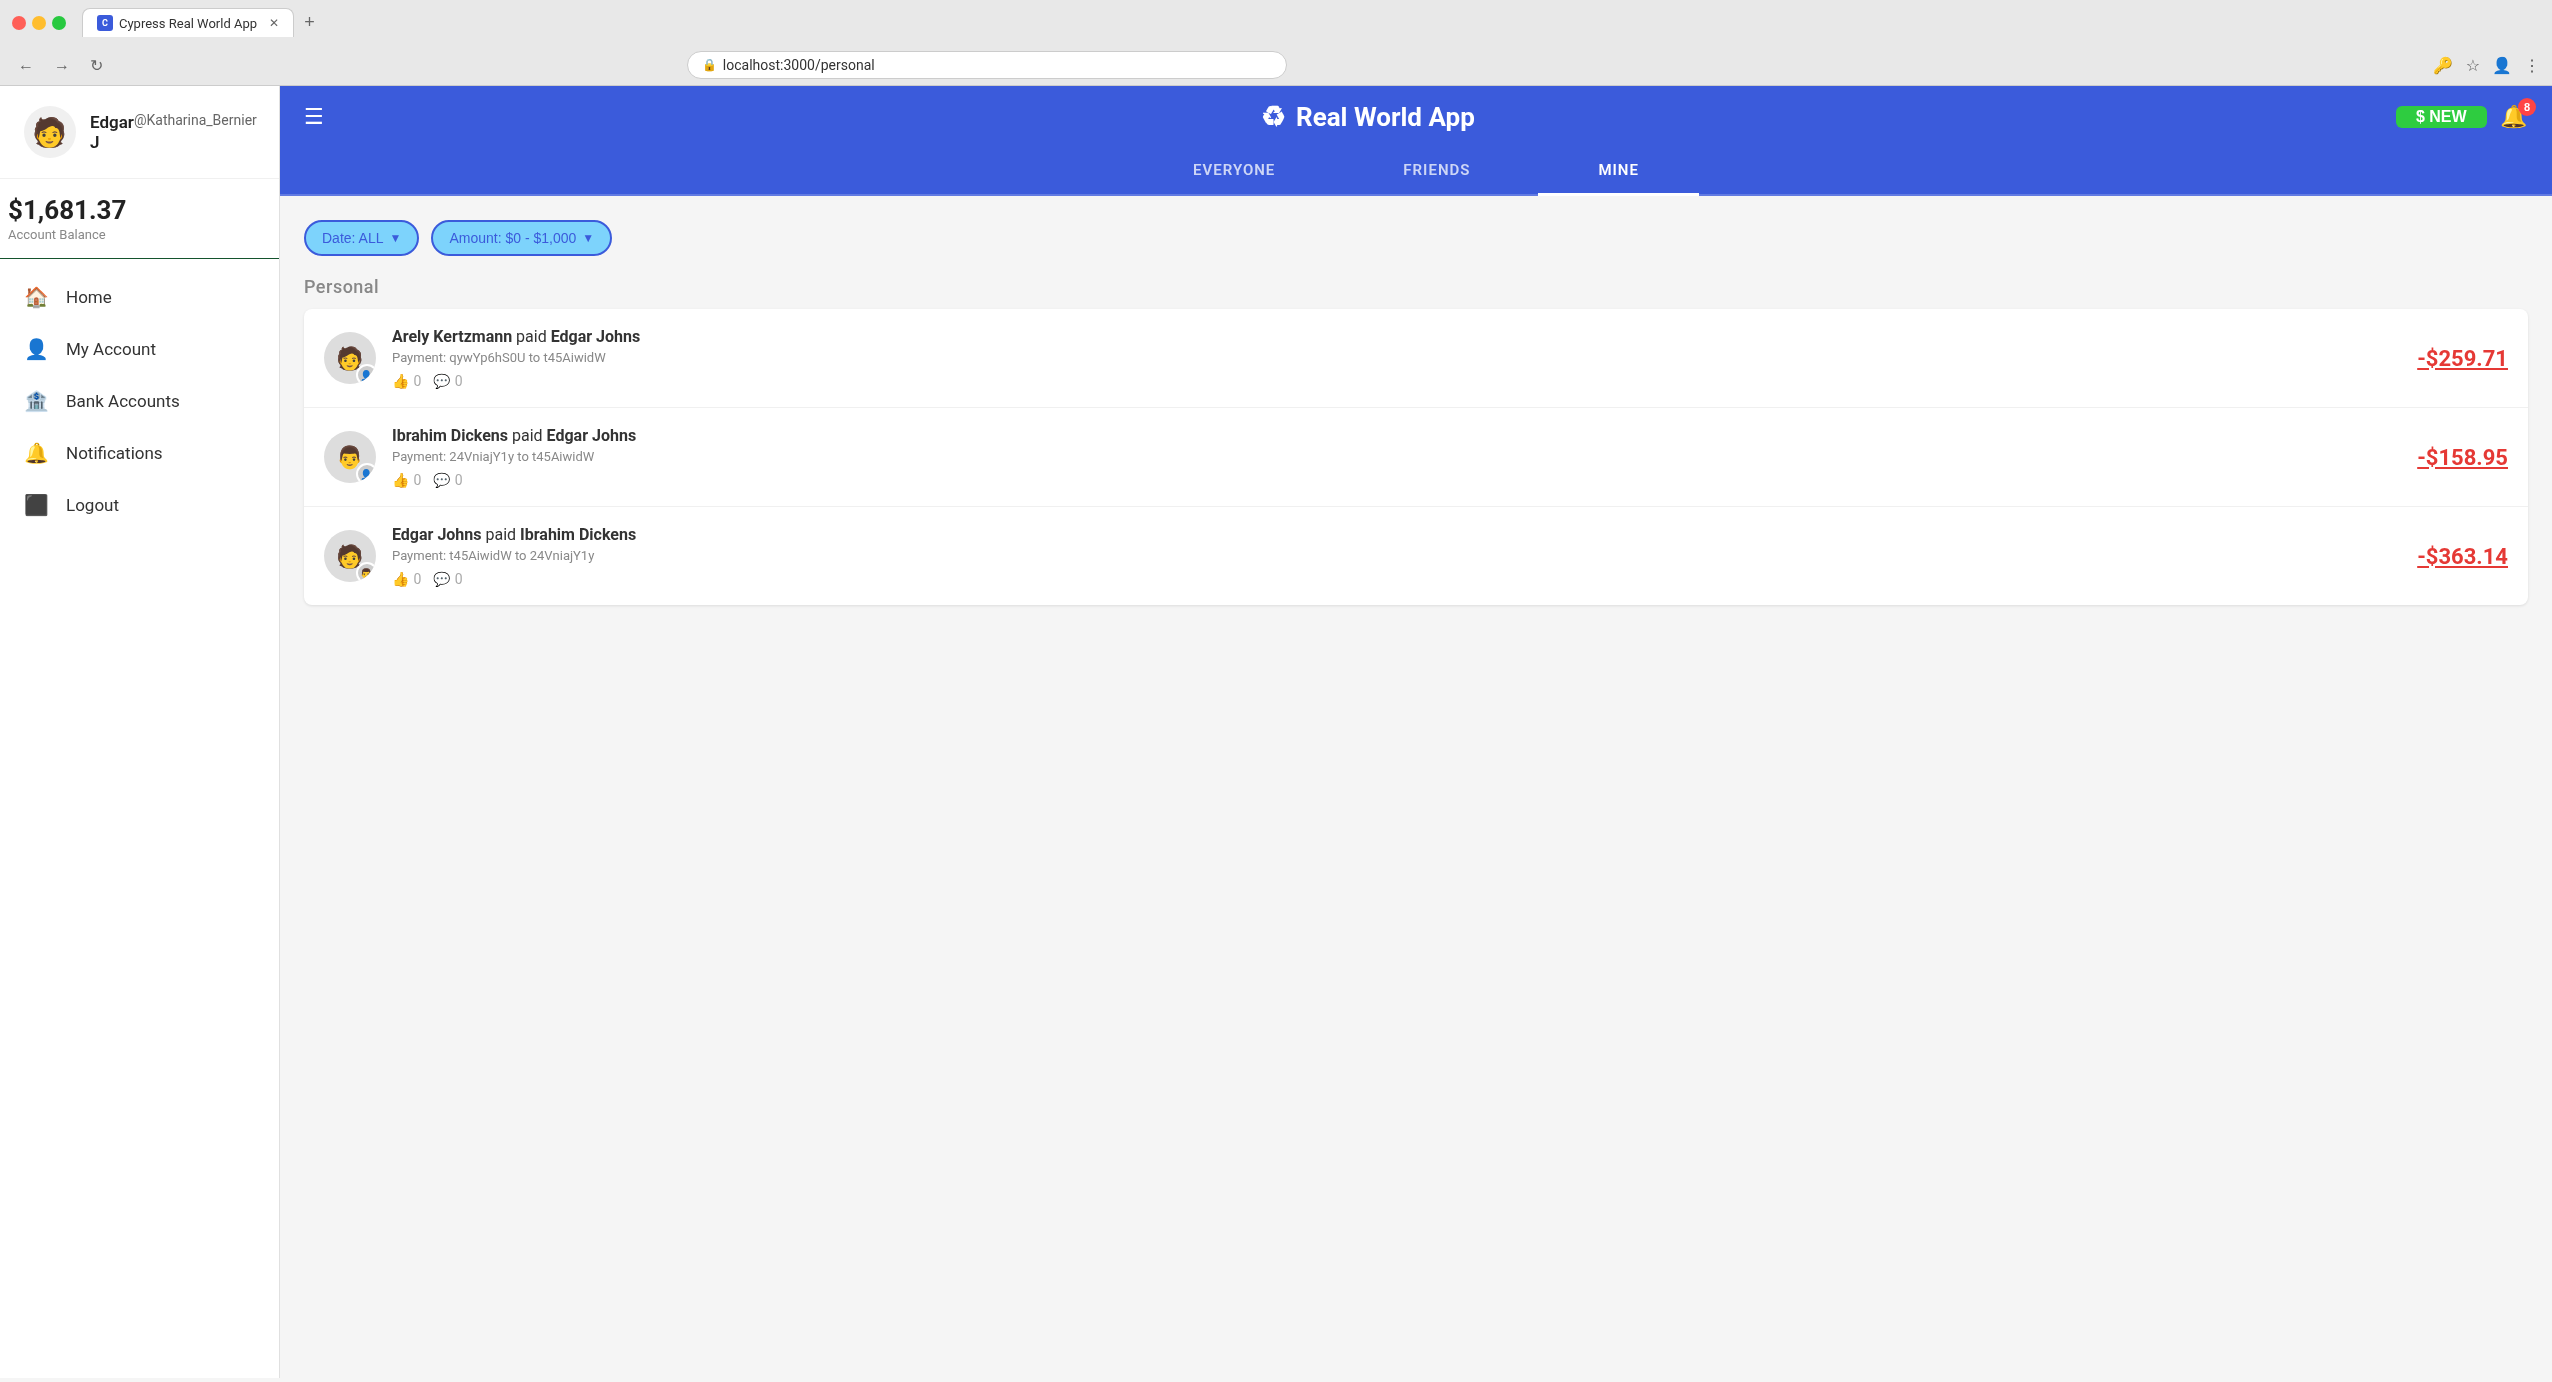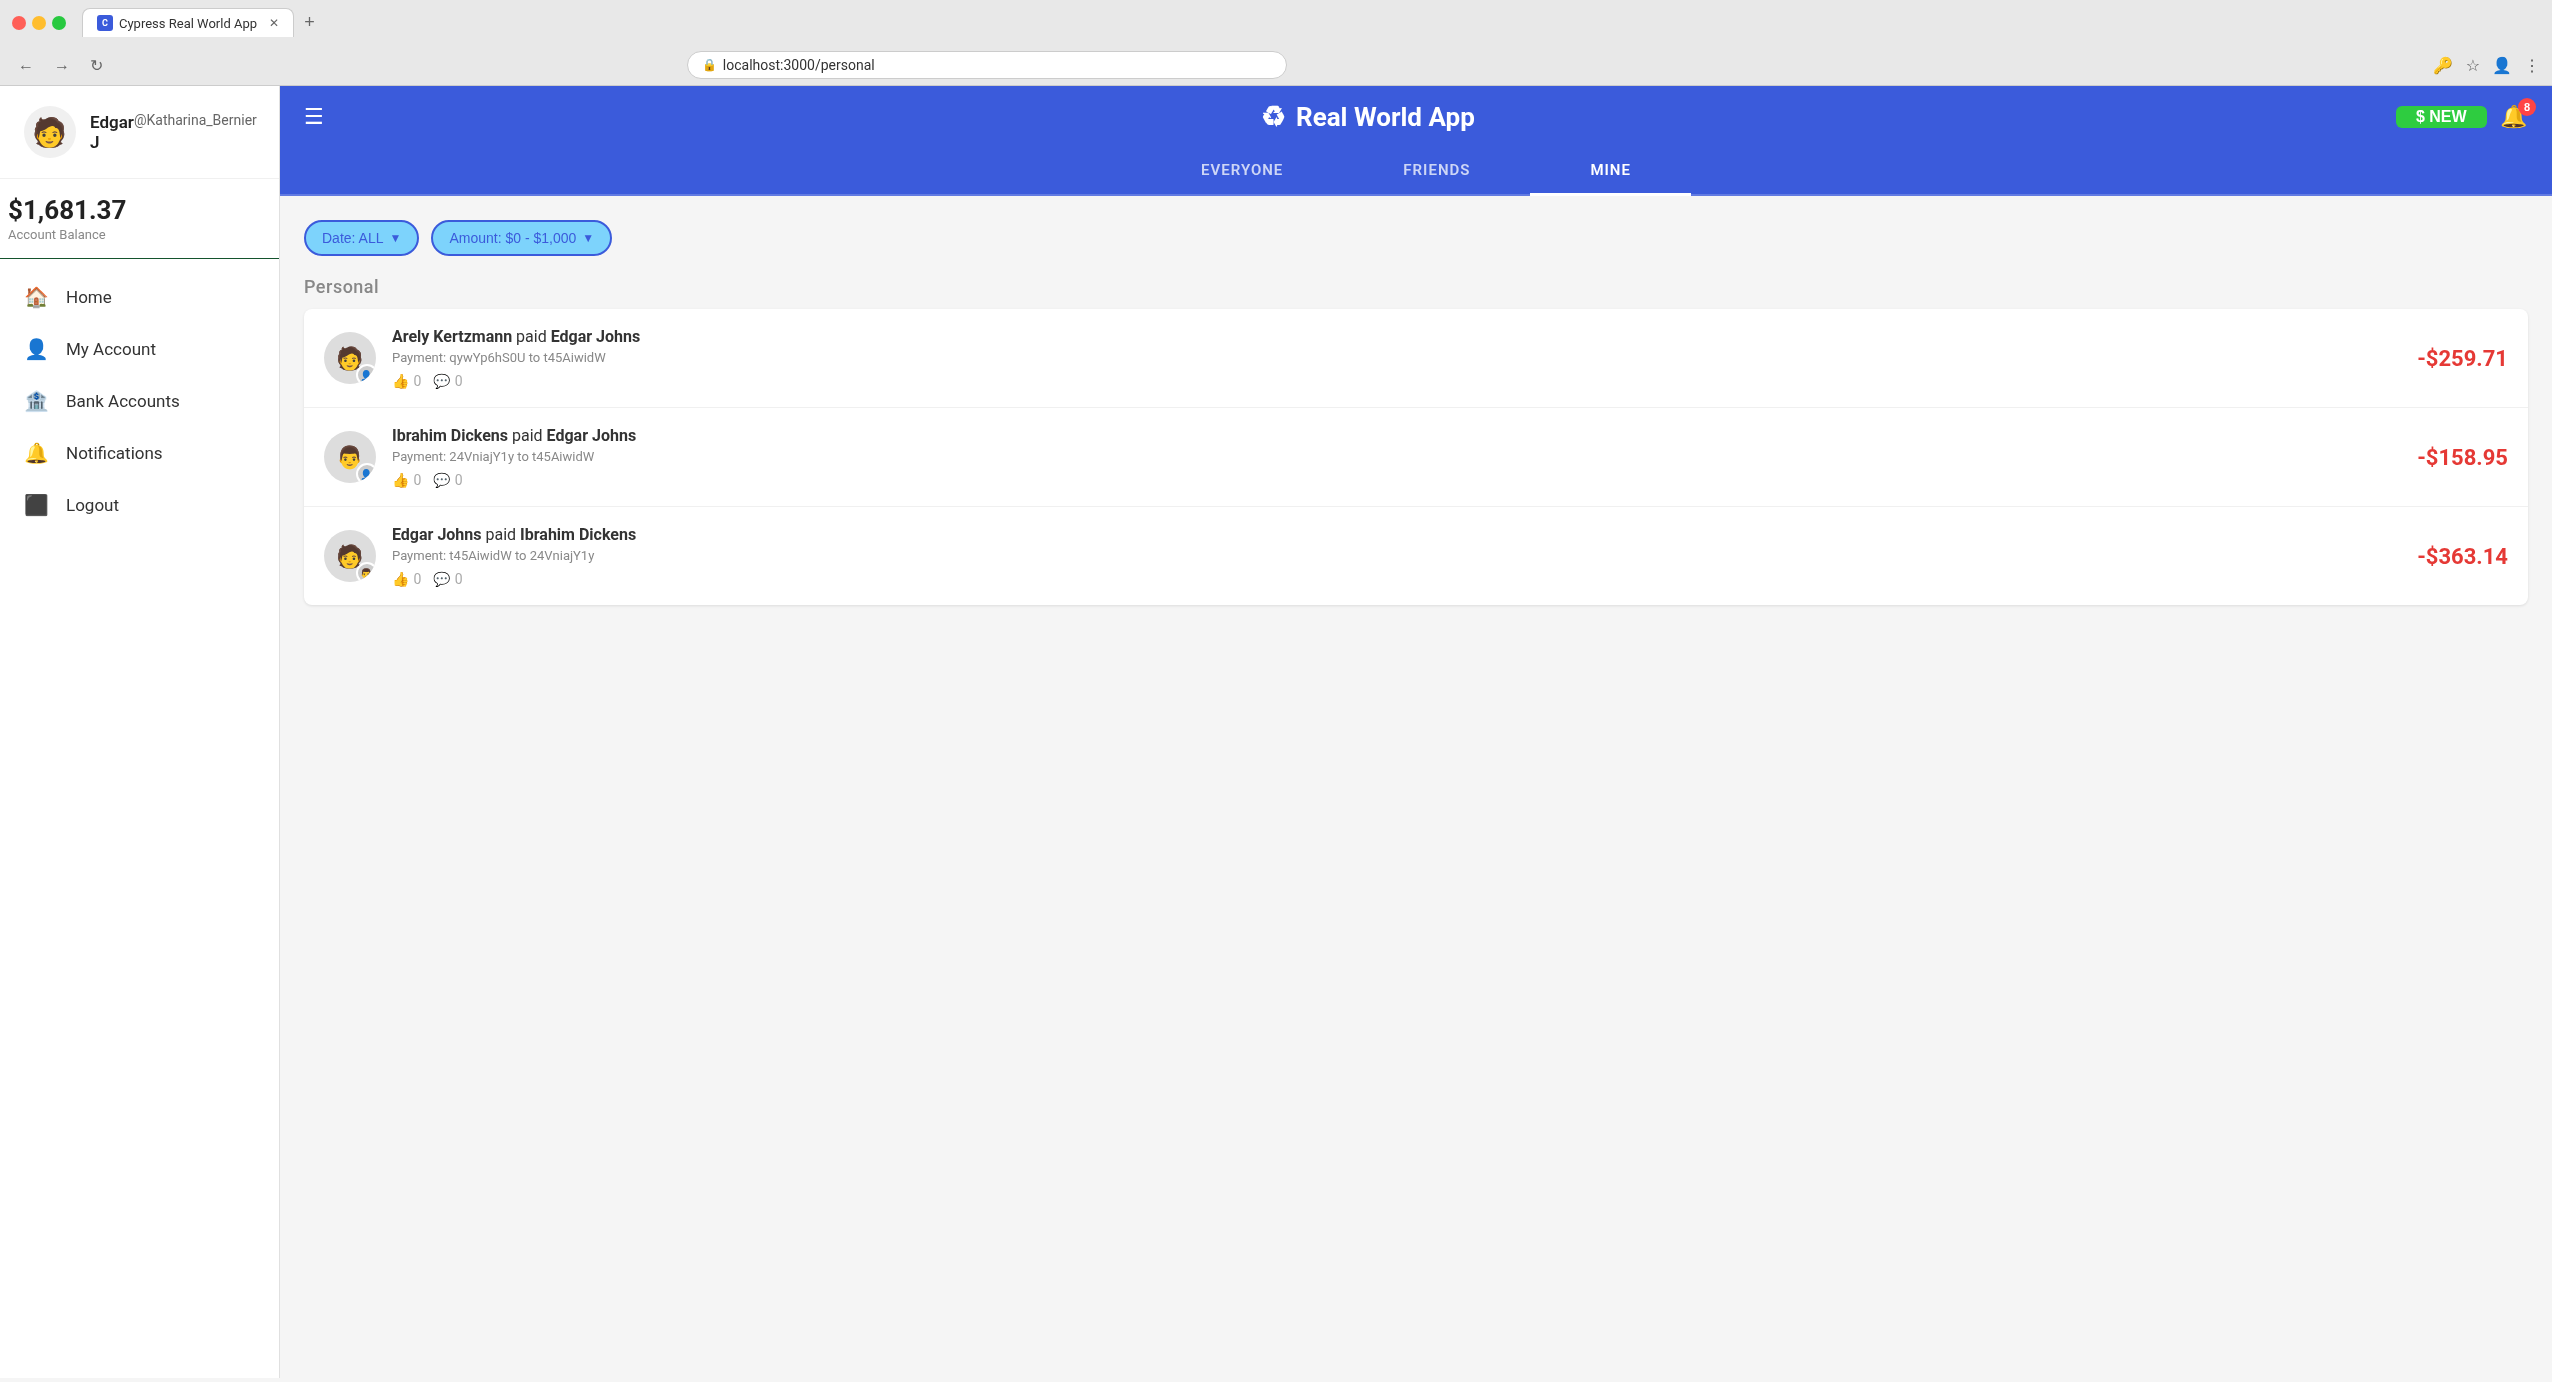--- a/index.html
+++ b/index.html
@@ -154,21 +154,21 @@
       position: absolute; top: -6px; right: -8px;
       background: #ff4444; color: white; border-radius: 50%;
       width: 18px; height: 18px; font-size: 11px;
       display: flex; align-items: center; justify-content: center;
       font-weight: 700;
     }
 
     
     .app-tabs {
       background: #3b5bdb;
-      display: flex; justify-content: center; gap: 0;
+      display: flex; justify-content: center; gap: 8px;
       border-bottom: 2px solid rgba(255,255,255,0.2);
     }
     .tab {
       color: rgba(255,255,255,0.75); font-size: 15px; font-weight: 600;
       padding: 14px 60px; cursor: pointer; letter-spacing: 1px;
       border-bottom: 3px solid transparent; margin-bottom: -2px;
     }
     .tab.active { color: white; border-bottom-color: white; }
 
     
@@ -218,21 +218,21 @@
     }
 
     .tx-info { flex: 1; }
     .tx-title { font-size: 16px; color: #333; margin-bottom: 4px; }
     .tx-title .sender { font-weight: 700; }
     .tx-title .recipient { font-weight: 700; }
     .tx-subtitle { font-size: 13px; color: #888; margin-bottom: 8px; }
     .tx-actions { display: flex; gap: 12px; align-items: center; }
     .tx-action { display: flex; align-items: center; gap: 4px; color: #aaa; font-size: 14px; cursor: pointer; }
 
-    .tx-amount { font-size: 22px; font-weight: 700; color: #e53935; white-space: nowrap; }
+    .tx-amount { font-size: 22px; font-weight: 700; color: #e53935; white-space: nowrap; text-decoration: underline; }
 
     
     .content-area::-webkit-scrollbar { width: 8px; }
     .content-area::-webkit-scrollbar-track { background: #f0f0f0; }
     .content-area::-webkit-scrollbar-thumb { background: #ccc; border-radius: 4px; }
   </style>
 </head>
 <body>
 
 <div class="browser-chrome">

